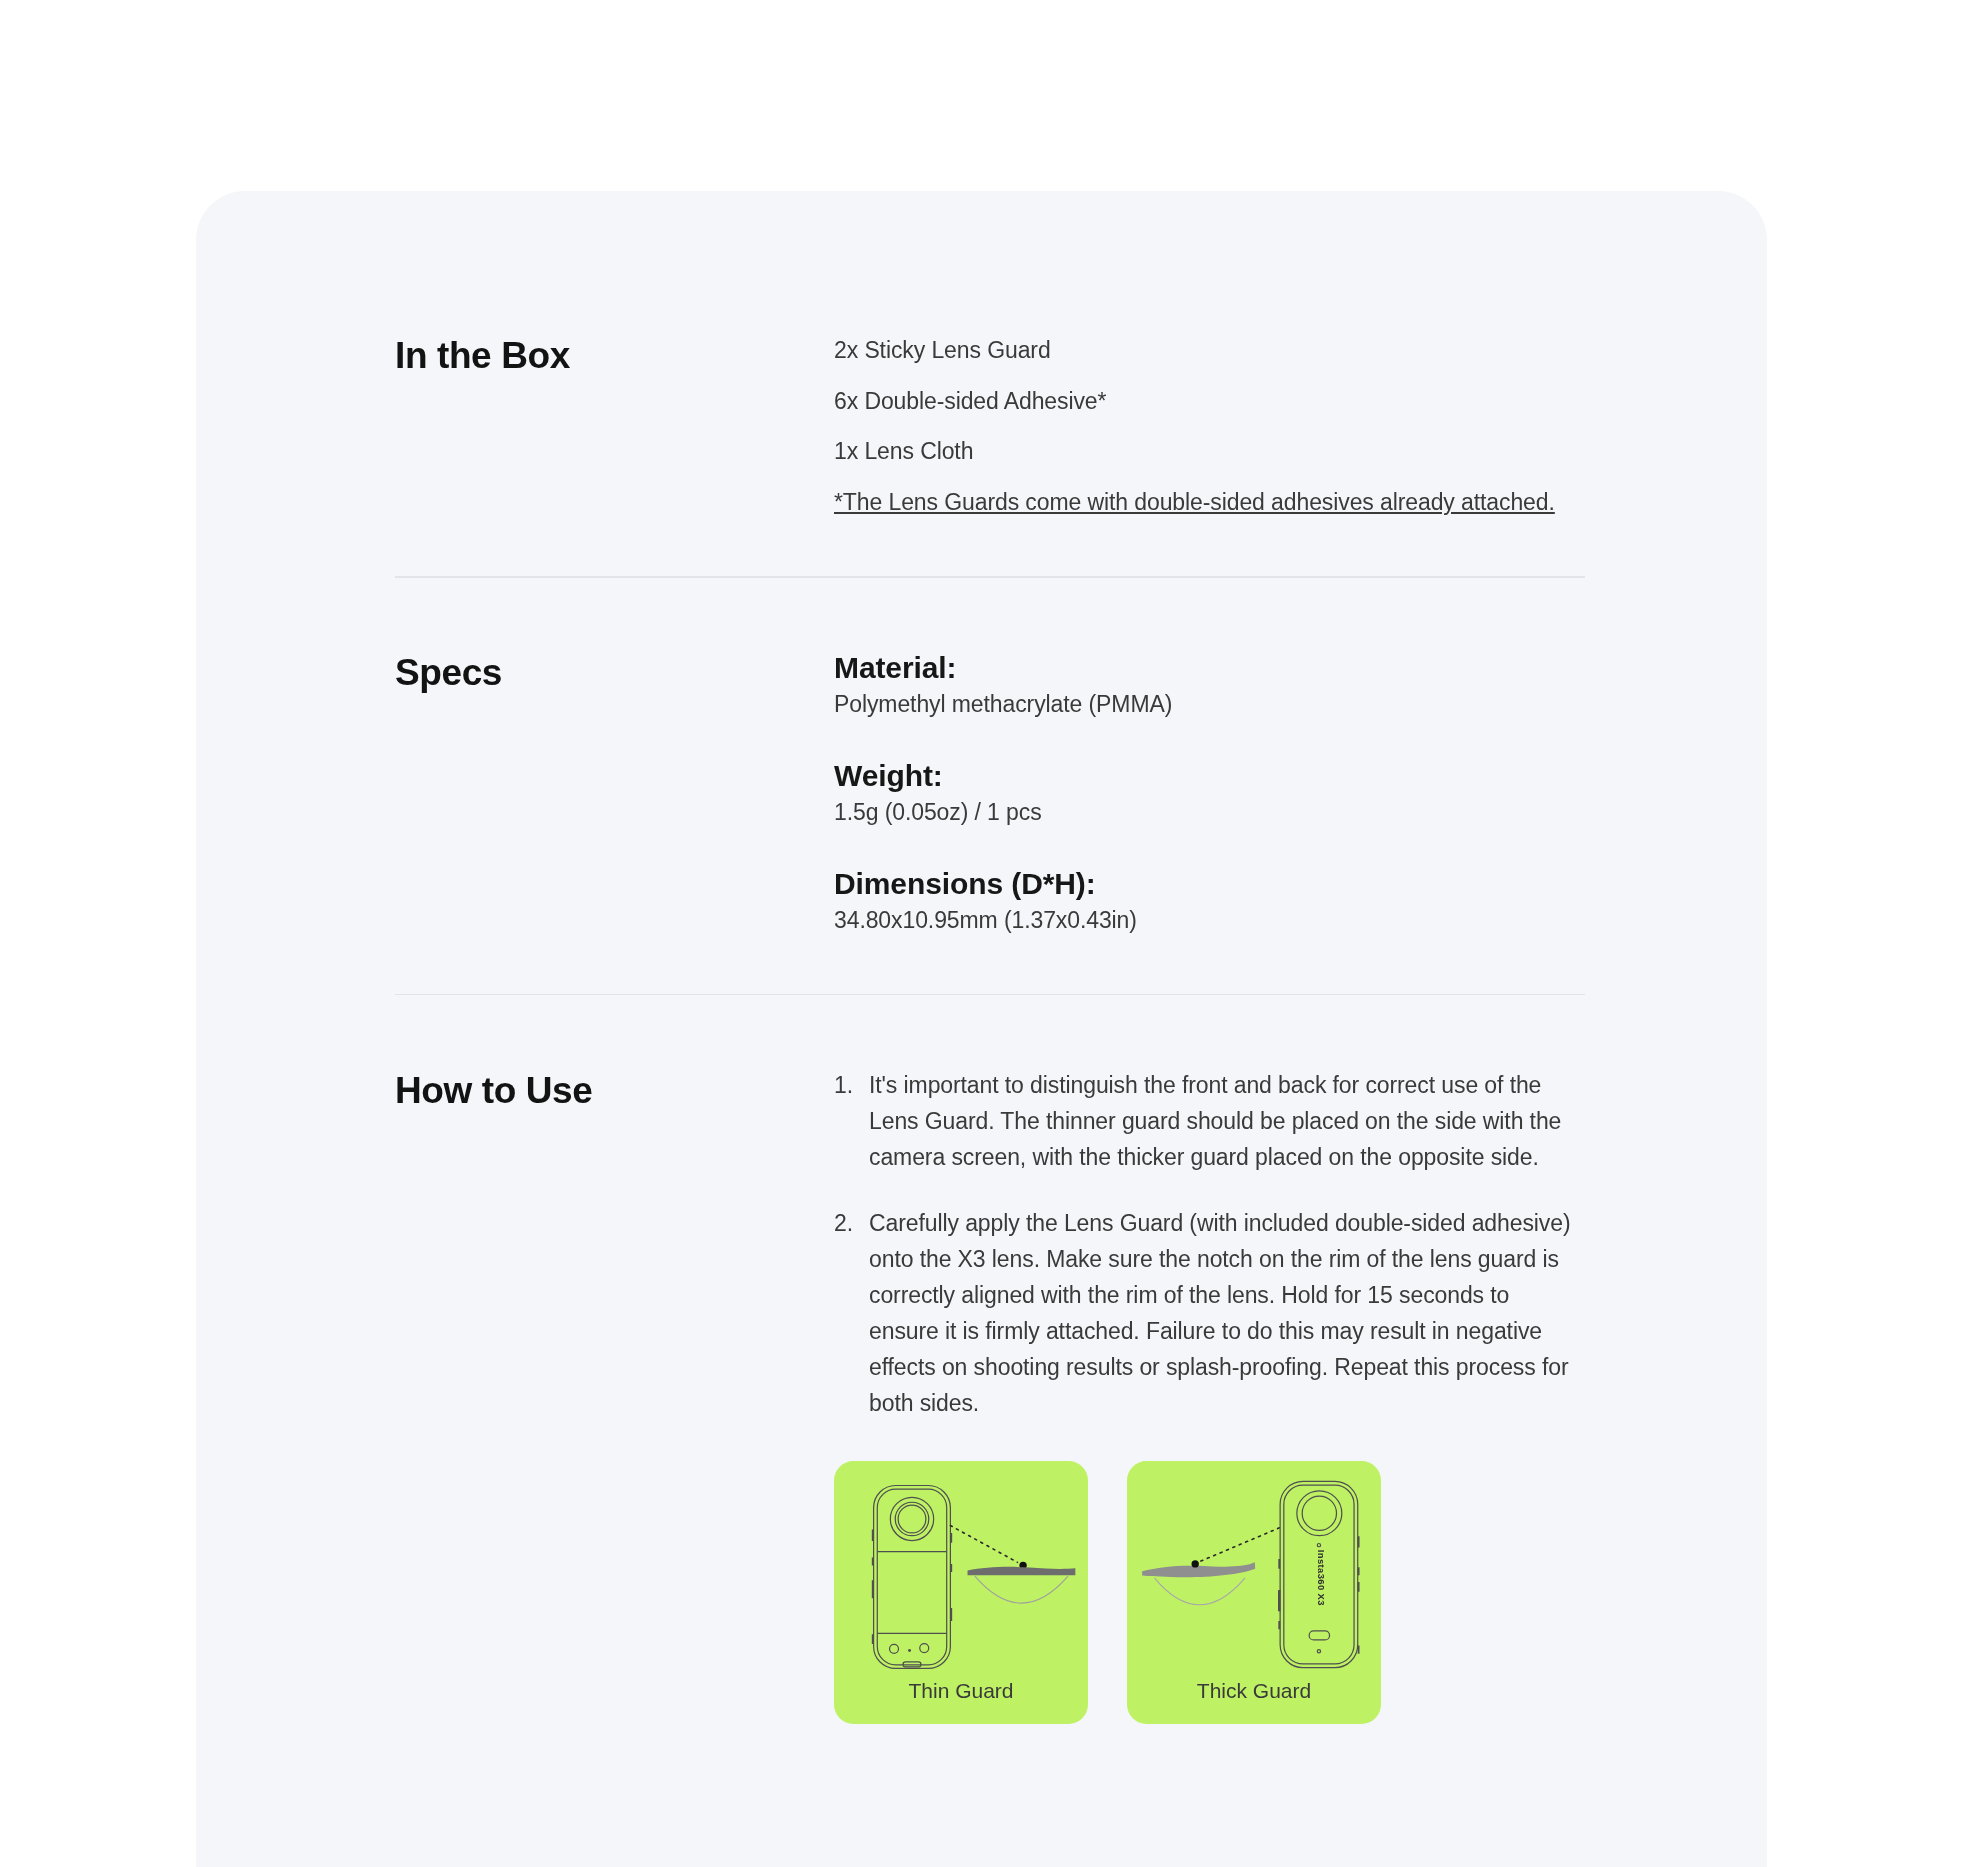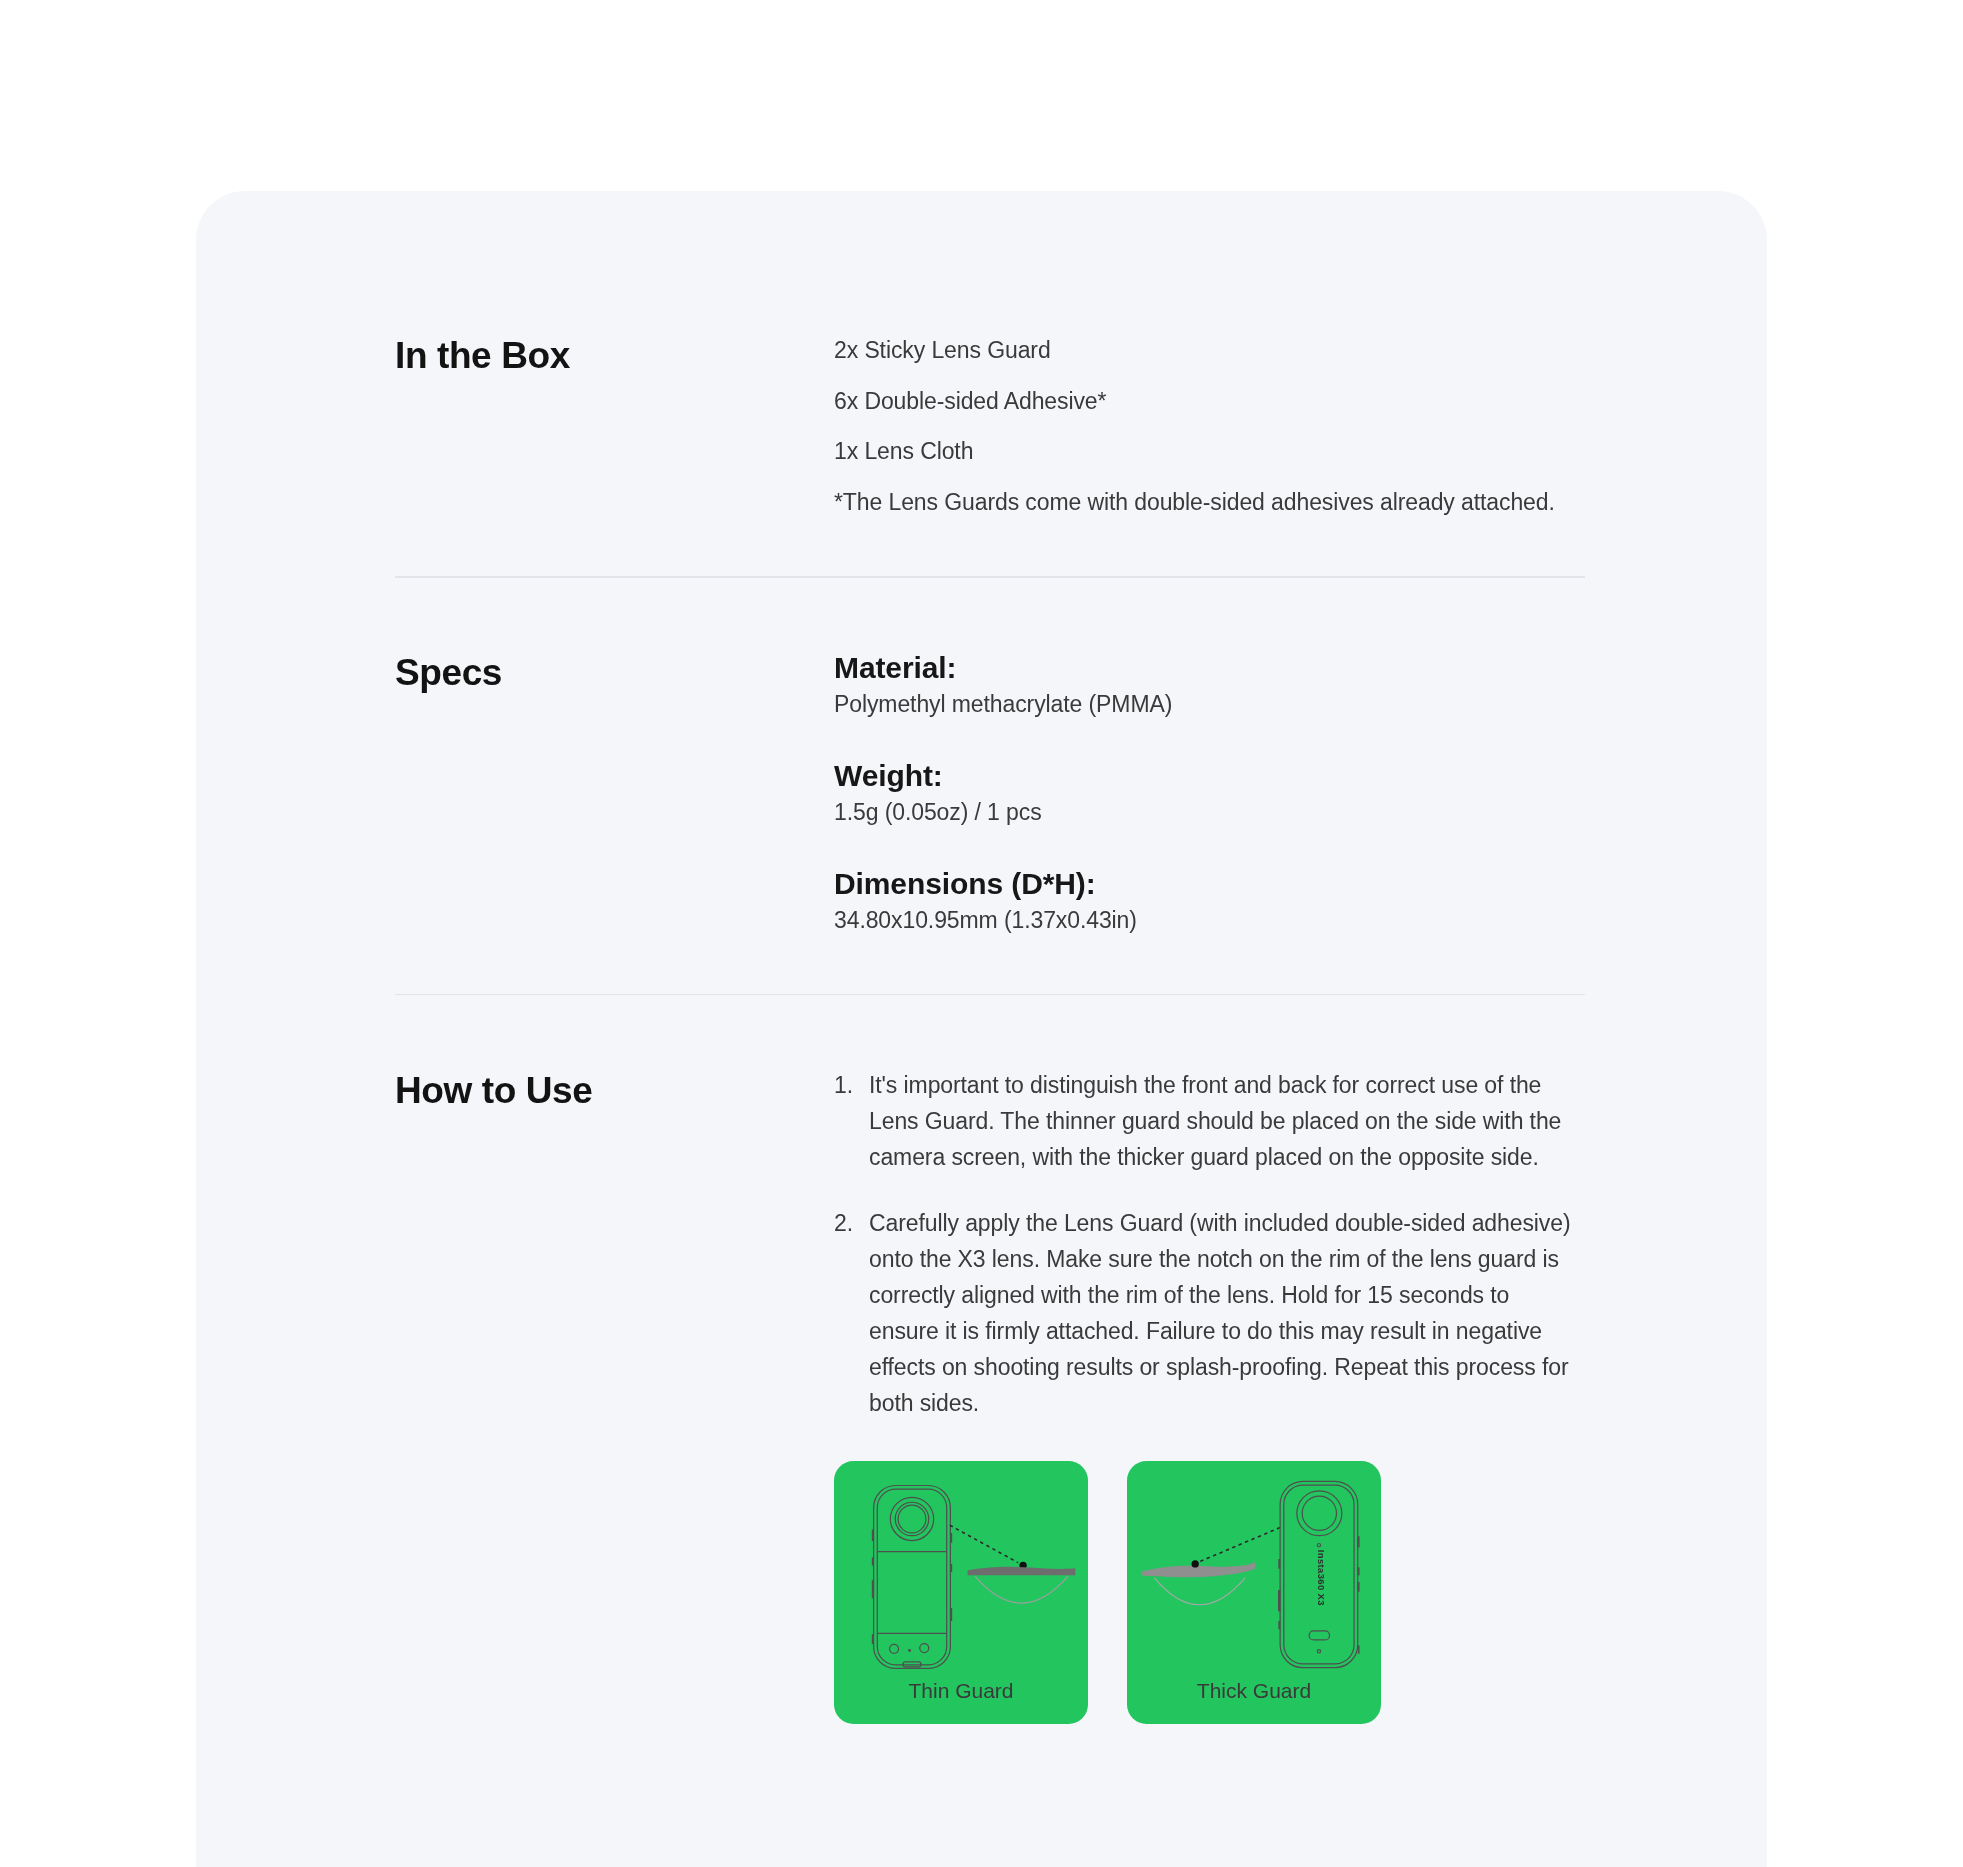--- a/index.html
+++ b/index.html
@@ -40,21 +40,21 @@
   .section-content { flex: 1 1 auto; min-width: 0; }
 
   .body-text, .box-item, .box-note, .spec-value, .step-num, .step-text {
     font-size: 23px;
     line-height: 36px;
     color: #3a3a3a;
     letter-spacing: -0.1px;
   }
 
   .box-item { margin: 0 0 14.7px 0; }
-  .box-note { margin: 0; }
+  .box-note { margin: 0; text-decoration: underline; }
 
   .divider {
     height: 1.6px;
     background: #e3e4e9;
     margin: 56px 0 72px 0;
   }
 
   .spec-group { margin-bottom: 36px; }
   .spec-group:last-child { margin-bottom: 0; }
   .spec-label {
@@ -72,21 +72,21 @@
   .figures {
     display: flex;
     gap: 39px;
     margin-top: 40px;
   }
 
   .figure-card {
     position: relative;
     width: 254px;
     height: 263px;
-    background: #22c55e;
+    background: #bef264;
     border-radius: 19.6px;
   }
 
   .figure-art {
     position: absolute;
     left: 0;
     top: 0;
     width: 254px;
     height: 263px;
     display: block;

